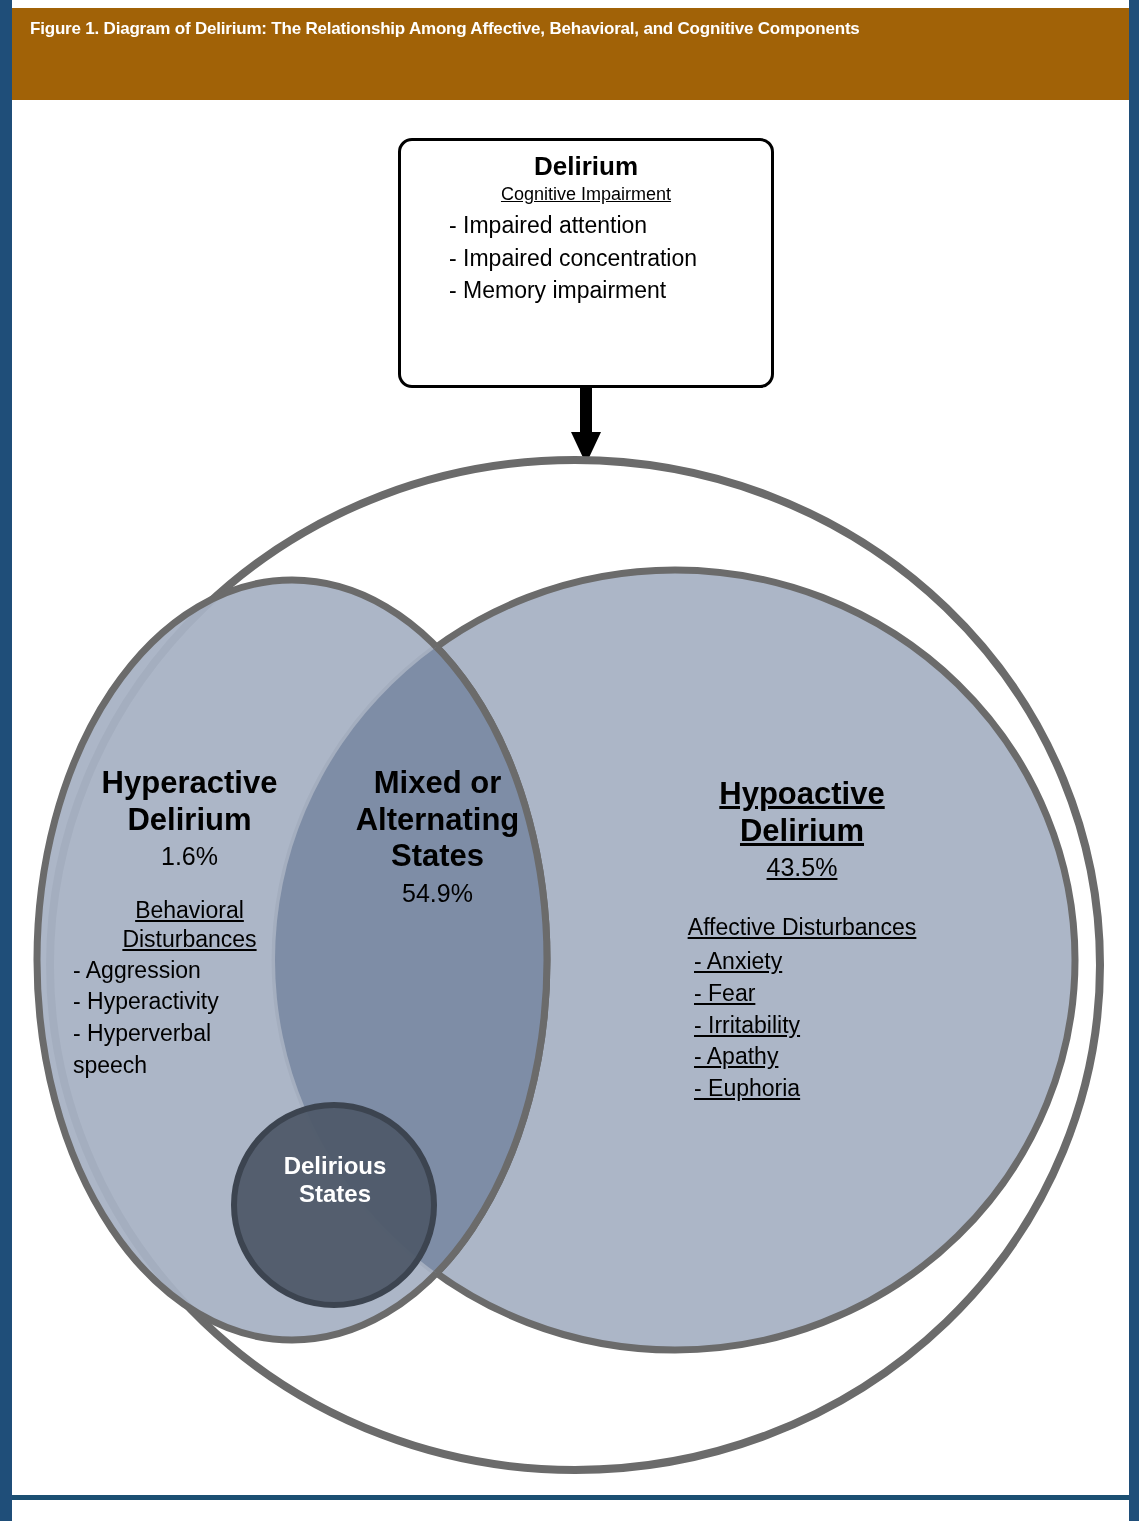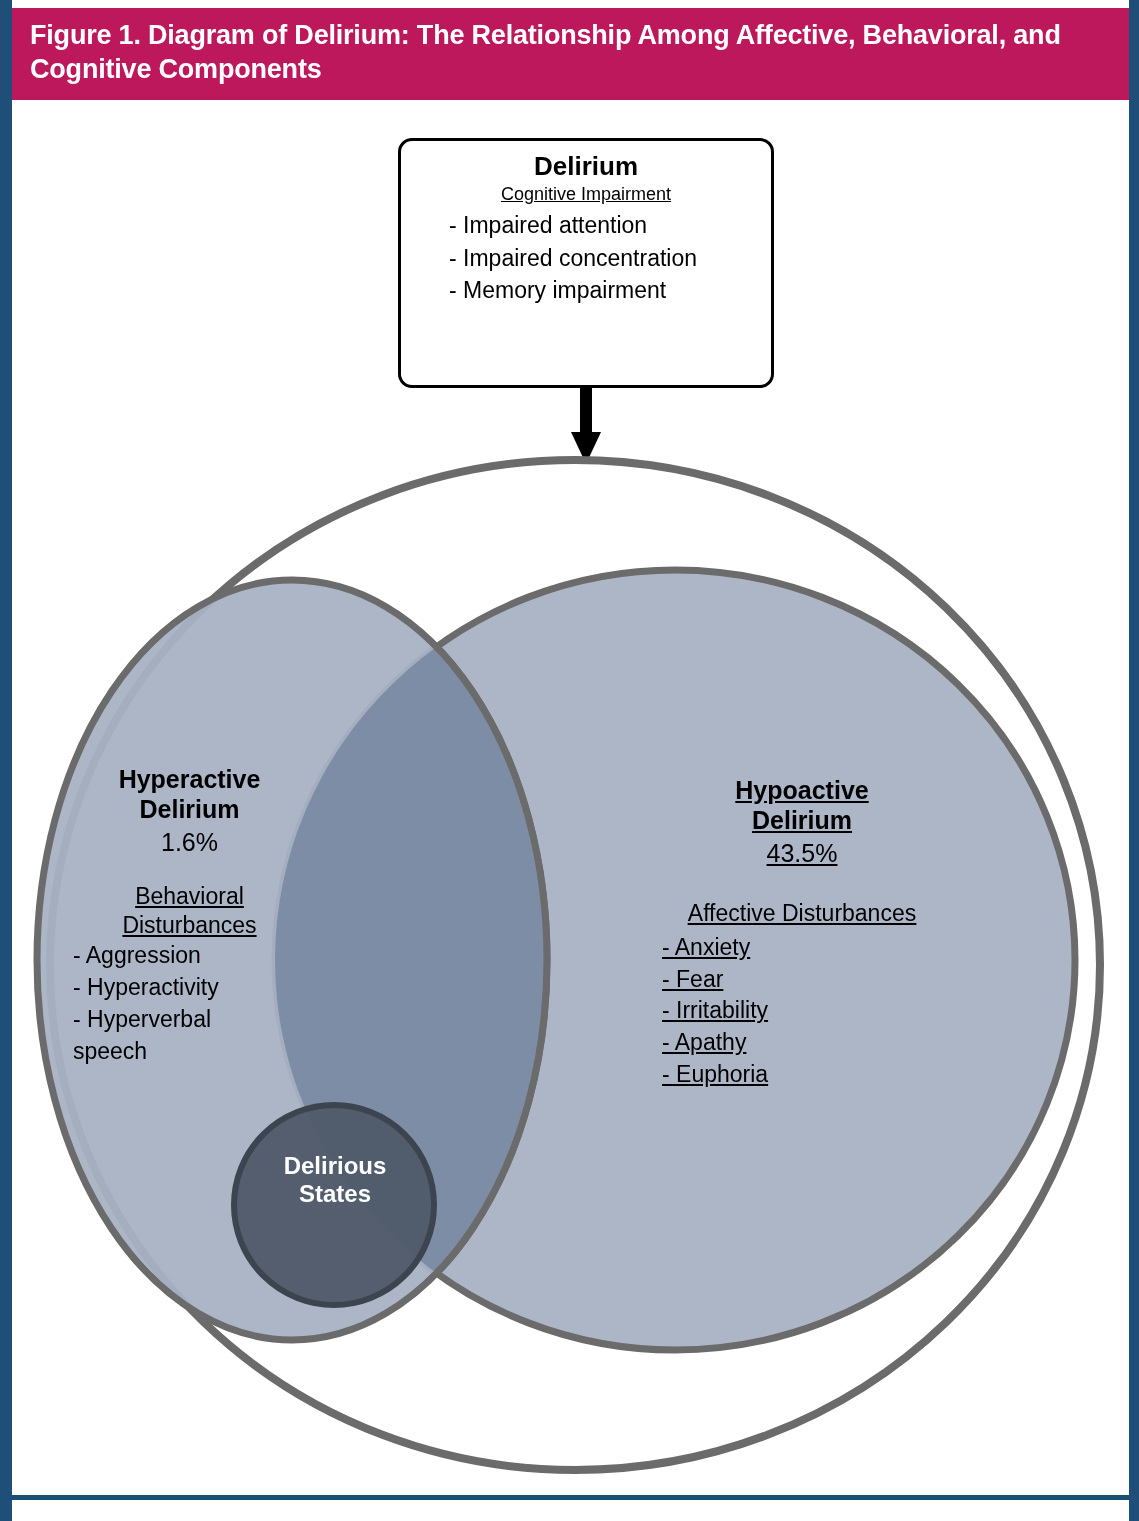--- a/index.html
+++ b/index.html
@@ -26,24 +26,24 @@
     position: absolute;
     right: 0; top: 0;
     width: 10px; height: 1521px;
     background: #1f4e79;
   }
   
   .title-banner {
     position: absolute;
     left: 12px; top: 8px;
     width: 1117px; height: 92px;
-    background: #be185d;
+    background: #a16207;
     color: #ffffff;
     padding: 10px 16px 0 18px;
-    font-size: 27px;
+    font-size: 17px;
     font-weight: bold;
     line-height: 1.26;
     letter-spacing: -0.2px;
   }
   
   .bottom-rule {
     position: absolute;
     left: 12px;
     top: 1495px;
     width: 1117px;
@@ -97,21 +97,21 @@
   }
   .venn svg { display: block; }
 
   .lbl {
     position: absolute;
     color: #000;
     text-align: center;
     pointer-events: none;
   }
   .lbl .hd {
-    font-size: 25px;
+    font-size: 31px;
     font-weight: bold;
     line-height: 1.18;
   }
   .lbl .pct {
     font-size: 25px;
     line-height: 1.5;
   }
   .lbl .sub {
     font-size: 23px;
     text-decoration: underline;
@@ -129,21 +129,21 @@
   #lbl-hyper { left: 55px; top: 335px; width: 245px; }
   #lbl-hyper ul { margin-left: 6px; }
   #lbl-hyper .sub { margin-top: 20px; }
 
   
   #lbl-mixed { left: 318px; top: 335px; width: 215px; }
 
   
   #lbl-hypo { left: 590px; top: 346px; width: 400px; text-decoration: underline; }
   #lbl-hypo .sub { margin-top: 26px; }
-  #lbl-hypo ul { margin-left: 60px; margin-top: 4px; }
+  #lbl-hypo ul { margin-left: 92px; margin-top: 4px; }
 
   
   #lbl-mania {
     left: 228px; top: 722px; width: 190px;
     color: #ffffff;
     font-size: 24px;
     font-weight: bold;
     line-height: 1.18;
   }
 </style>
@@ -206,20 +206,28 @@
         <div>Disturbances</div>
       </div>
       <ul>
         <li>- Aggression</li>
         <li>- Hyperactivity</li>
         <li>- Hyperverbal</li>
         <li>   speech</li>
       </ul>
     </div>
 
+    <div class="lbl" id="lbl-mixed">
+      <div class="hd">
+        <div>Mixed or</div>
+        <div>Alternating</div>
+        <div>States</div>
+      </div>
+      <div class="pct">54.9%</div>
+    </div>
 
     <div class="lbl" id="lbl-hypo">
       <div class="hd">
         <div>Hypoactive</div>
         <div>Delirium</div>
       </div>
       <div class="pct">43.5%</div>
       <div class="sub">Affective Disturbances</div>
       <ul>
         <li>- Anxiety</li>

